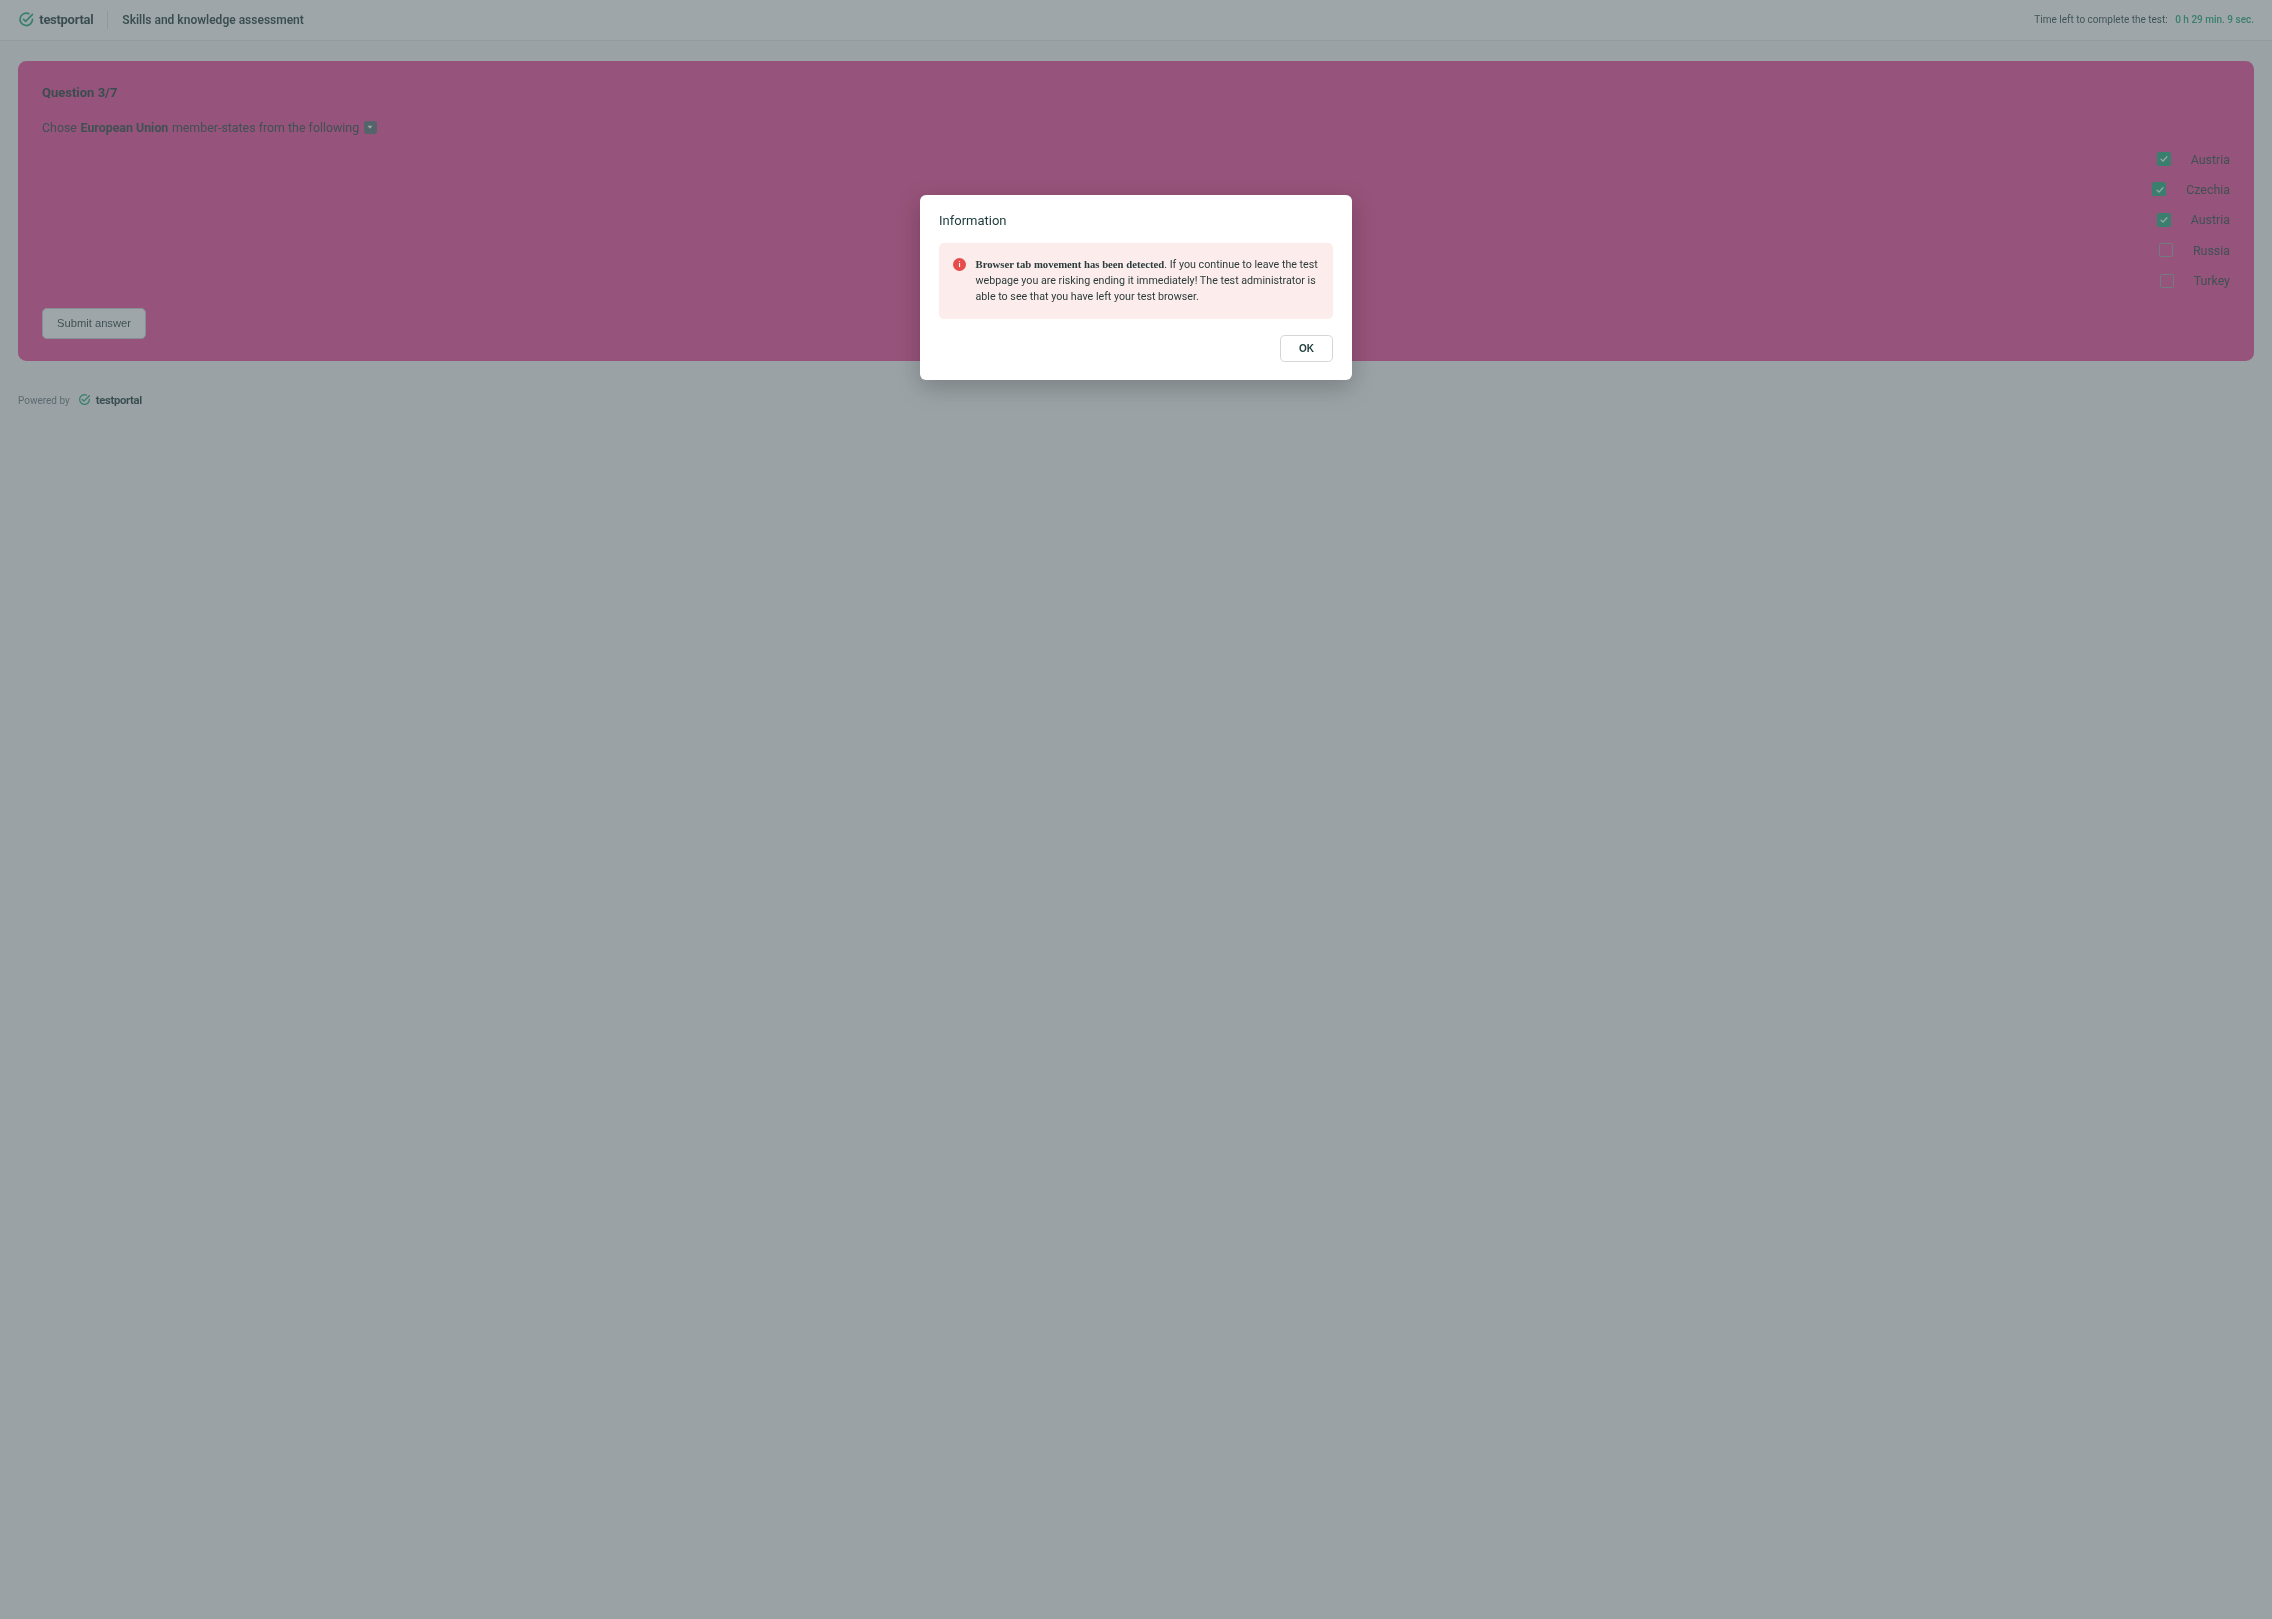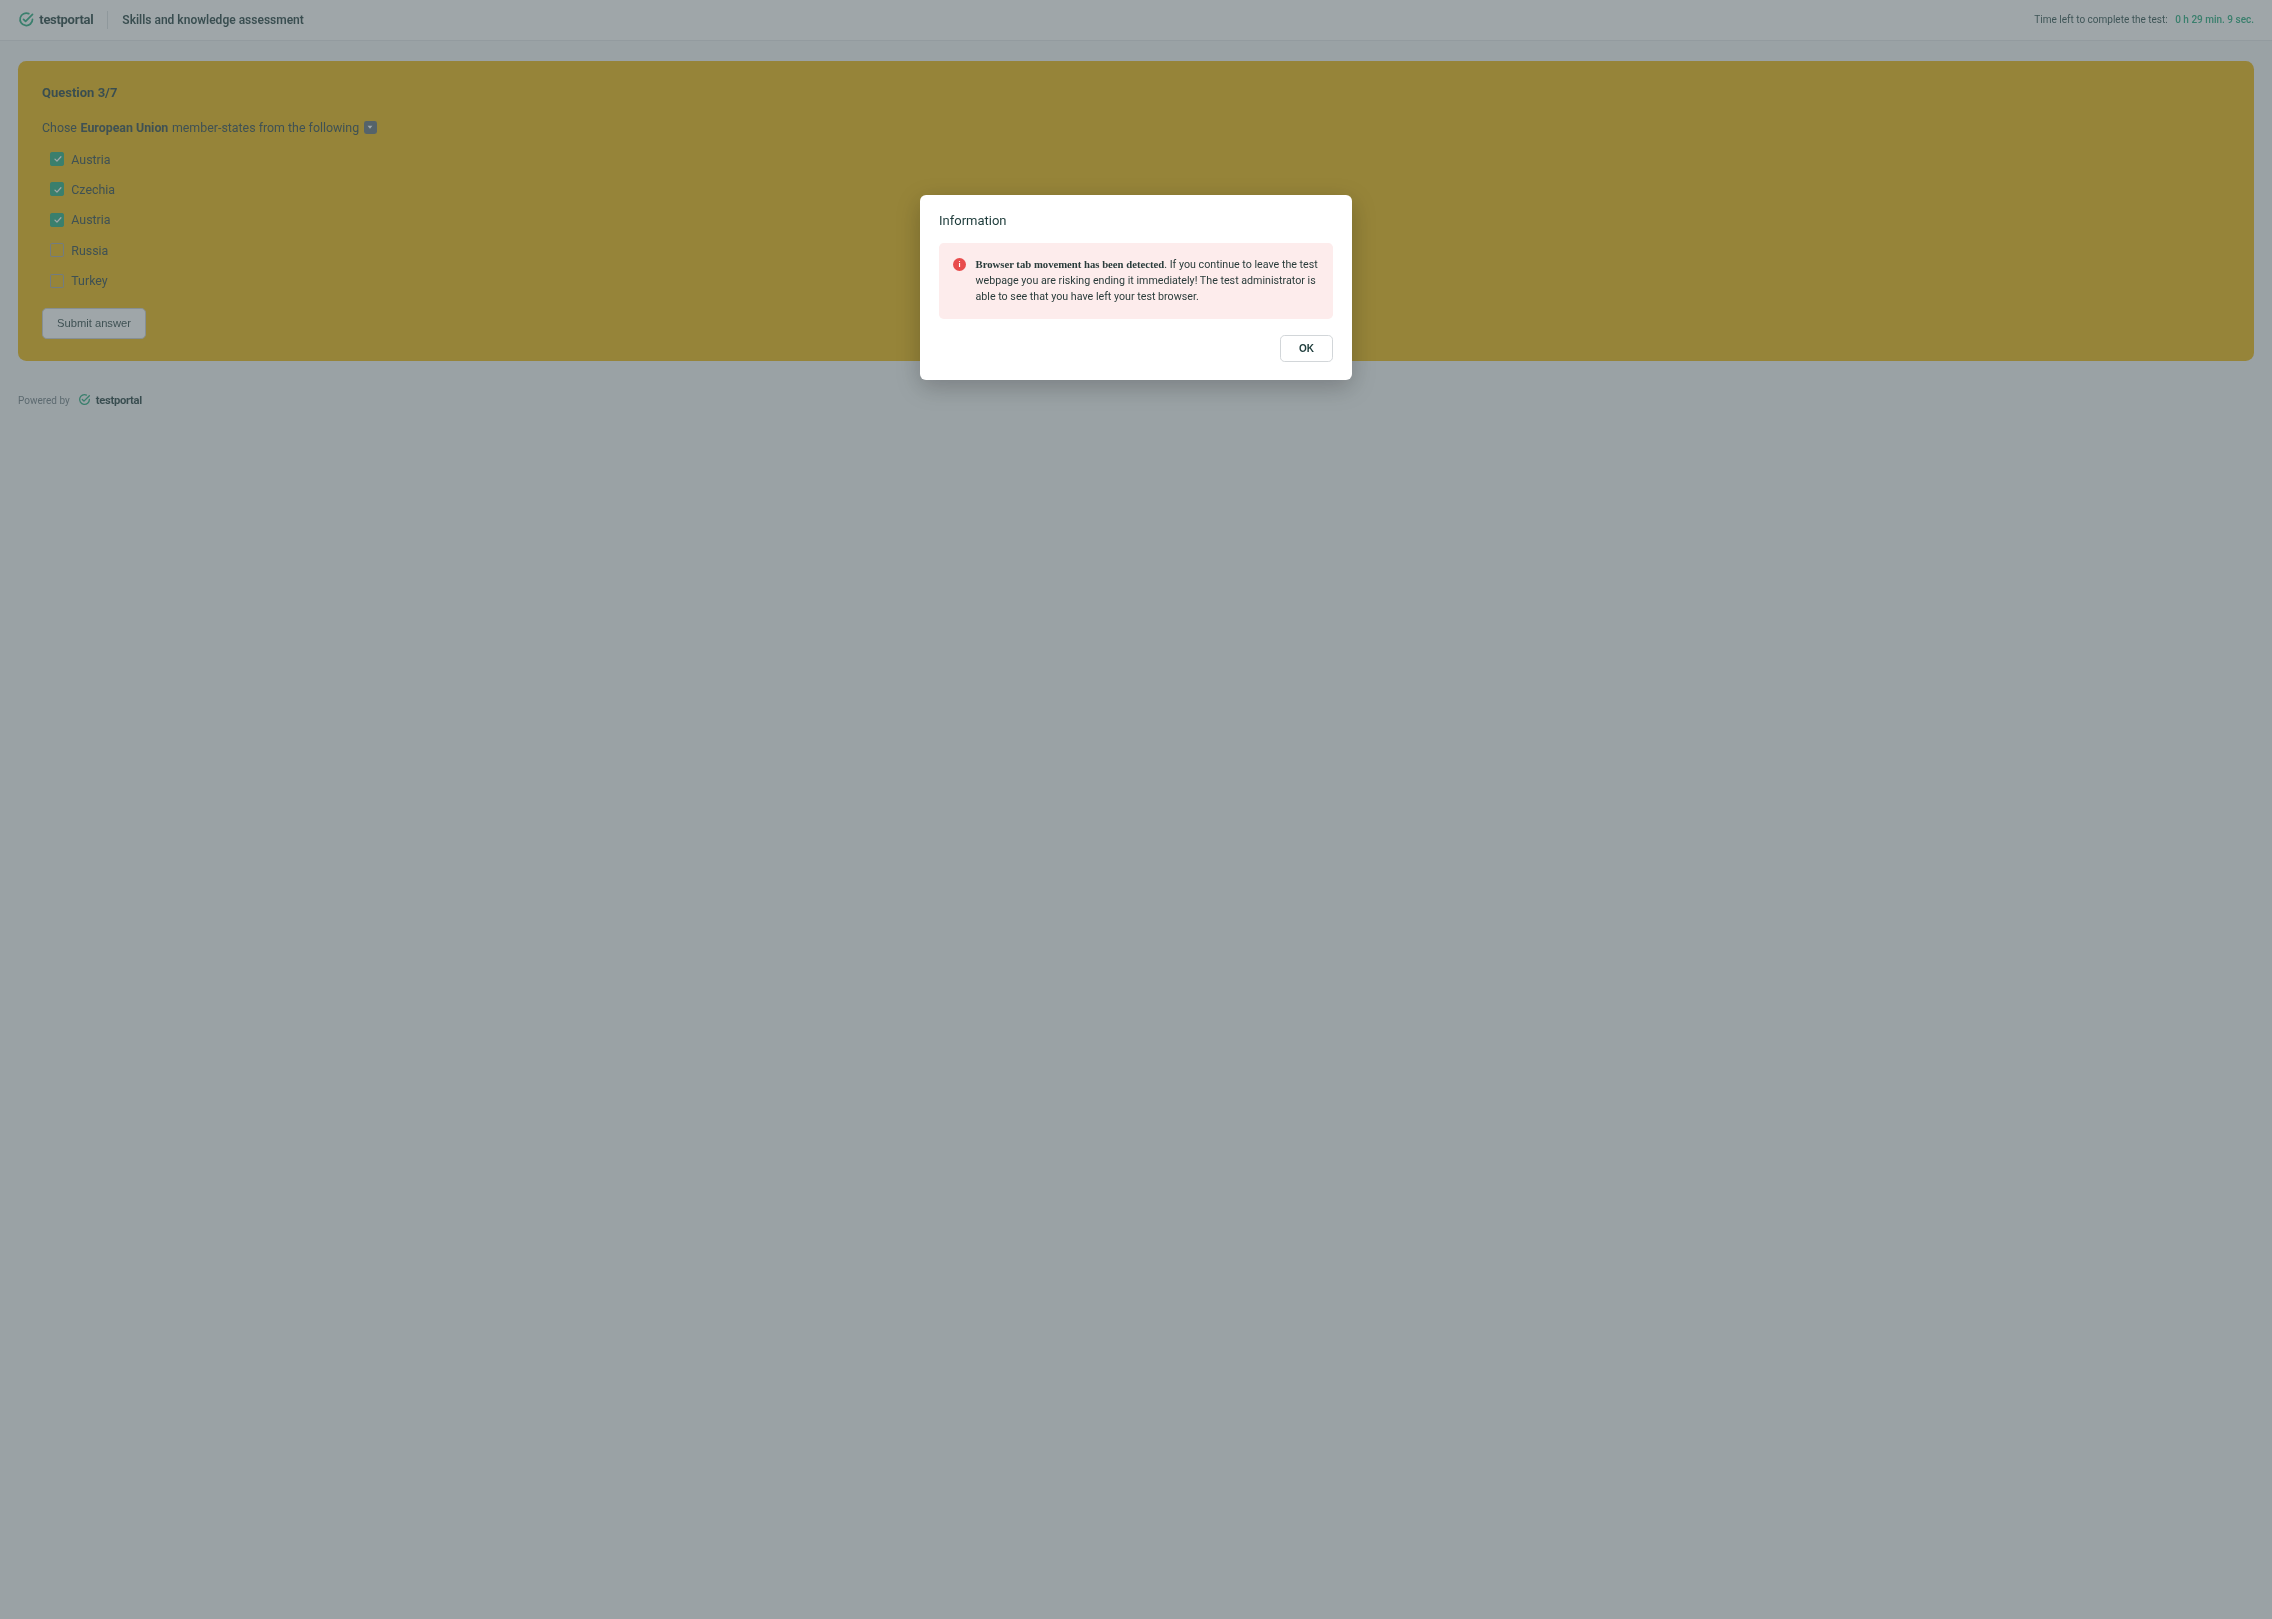--- a/index.html
+++ b/index.html
@@ -44,21 +44,21 @@
     color: #2a4c4a;
   }
   .timer-value {
     color: #1fa97a;
     font-weight: 500;
   }
   .main {
     padding: 20px 18px;
   }
   .card {
-    background: #eab308;
+    background: #ec4899;
     border-radius: 8.3px;
     padding: 24px 24px 22.5px 24px;
   }
   .q-number {
     font-size: 13px;
     font-weight: 700;
     color: #1d3b3a;
     margin-bottom: 20px;
   }
   .q-text {
@@ -86,22 +86,23 @@
   .options {
     display: flex;
     flex-direction: column;
     gap: 15.4px;
     padding-left: 8.3px;
     margin-bottom: 20px;
   }
   .option {
     display: flex;
     align-items: center;
-    gap: 7px;
+    gap: 20px;
     cursor: pointer;
+    justify-content: flex-end;
   }
   .checkbox {
     width: 14px;
     height: 14px;
     border: 1.2px solid #9aa3a9;
     border-radius: 1.8px;
     display: flex;
     align-items: center;
     justify-content: center;
     flex-shrink: 0;

